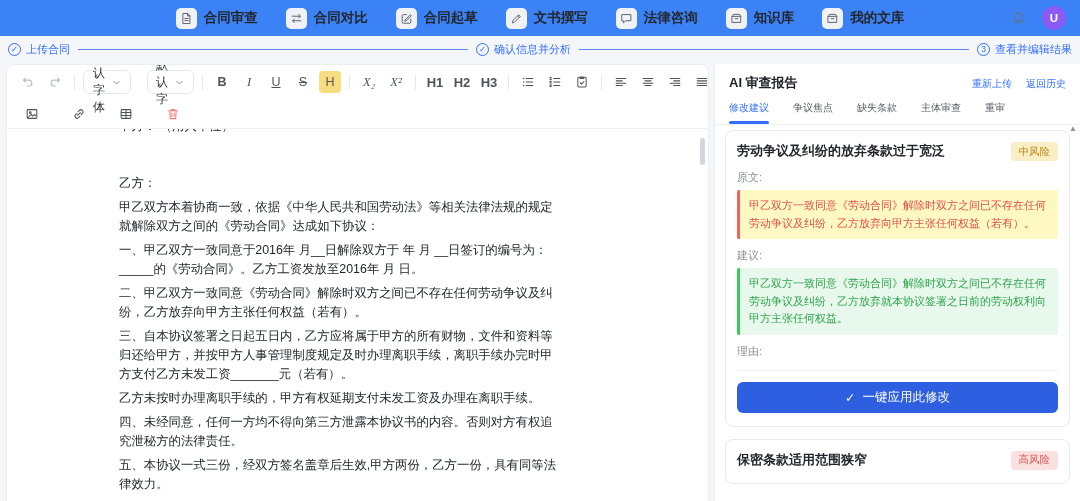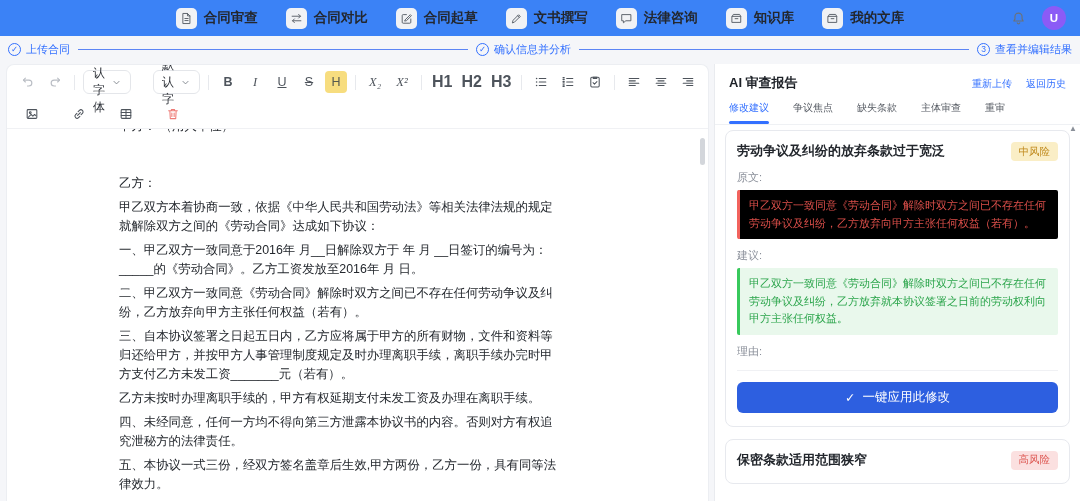--- a/index.html
+++ b/index.html
@@ -42,26 +42,26 @@
   .tb2 { display:flex; align-items:center; height:30px; padding:0 14px; gap:20px;
          border-bottom:1px solid #f0f1f4; }
   .sep { width:1px; height:15px; background:#e7e9ed; margin:0 8px; flex:0 0 auto; }
   .tbtn { min-width:22px; height:22px; padding:0 2px; border-radius:4px; background:transparent;
           display:flex; align-items:center; justify-content:center; color:#4e545c;
           font-size:12.5px; cursor:pointer; border:none; flex:0 0 auto; }
   .tbtn + .tbtn { margin-left:5px; }
   .tbtn.dim { color:#b9bdc4; }
   .dd { display:flex; align-items:center; gap:7px; border:1px solid #e4e6ea; border-radius:6px;
         height:24px; padding:0 9px; font-size:12px; color:#2b2f36; cursor:pointer; background:#fff; }
-  .dd + .dd { margin-left:22px;padding-left:8px; }
+  .dd + .dd { margin-left:16px;padding-left:8px; }
   .dd .chev { color:#7b8189; }
   .b { font-weight:bold; } .i { font-style:italic; font-family:"Liberation Serif", serif; }
   .u { text-decoration:underline; } .s { text-decoration:line-through; }
   .hl { background:#f7dd7f; color:#55594f; border-radius:4px; }
-  .hbtn { font-weight:bold; font-size:16px; }
+  .hbtn { font-weight:bold; font-size:13px; }
 
   
   .doc { position:absolute; top:64px; bottom:0; left:0; right:0; overflow:hidden;
          padding:0 145px 0 112px; font-size:12.4px; line-height:19px; color:#24282e; }
   .doc-inner { margin-top:-12px; }
   .doc p { margin:0 0 5px; }
   .doc p.gap-after { margin-bottom:38px; }
   .vthumb { position:absolute; right:3px; top:73px; width:5px; height:27px;
             background:#d3d6db; border-radius:3px; cursor:pointer; }
 
@@ -78,21 +78,21 @@
              height:3px; border-radius:2px; background:#3370ff; }
   .cards { position:absolute; top:56px; bottom:0; left:0; right:0; overflow:hidden; padding:10px 10px 0; }
   .card { border:1px solid #e7e9ee; border-radius:8px; padding:11px 11px 13px; margin-bottom:12px; background:#fff; }
   .card-head { display:flex; align-items:flex-start; }
   .card-title { font-size:13px; font-weight:bold; color:#22262c; flex:1; padding-right:8px; line-height:17px; }
   .badge { font-size:10.5px; padding:2.5px 8px; border-radius:4px; white-space:nowrap; flex:0 0 auto; }
   .badge.medium { background:#faeec6; color:#c08a1d; }
   .badge.high { background:#fbe0e0; color:#dd5853; }
   .blk-label { font-size:11px; color:#8b909a; margin:9px 0 5px; }
   .blk { font-size:11px; line-height:17.5px; padding:7px 9px; border-radius:2px; }
-  .blk.orig { background:#000000; border-left:3px solid #f2635d; color:#dd4f4a; }
+  .blk.orig { background:#fef9c3; border-left:3px solid #f2635d; color:#dd4f4a; }
   .blk.sugg { background:#e9f8ec; border-left:3px solid #38c95c; color:#2aa44a; }
   .reason { font-size:11px; line-height:17.5px; color:#41454c; }
   .card-divider { height:1px; background:#f0f1f4; margin:11px 0; }
   .apply-btn { height:31px; width:100%; background:#2d5fe0; color:#fff; border:none; border-radius:6px;
                font-size:12.5px; display:flex; align-items:center; justify-content:center; gap:7px; cursor:pointer;
                font-family:inherit; }
   .rp-scroll-up { position:absolute; top:60px; right:3px; color:#8a9099; font-size:8px; cursor:pointer; }
 </style>
 </head>
 <body>

